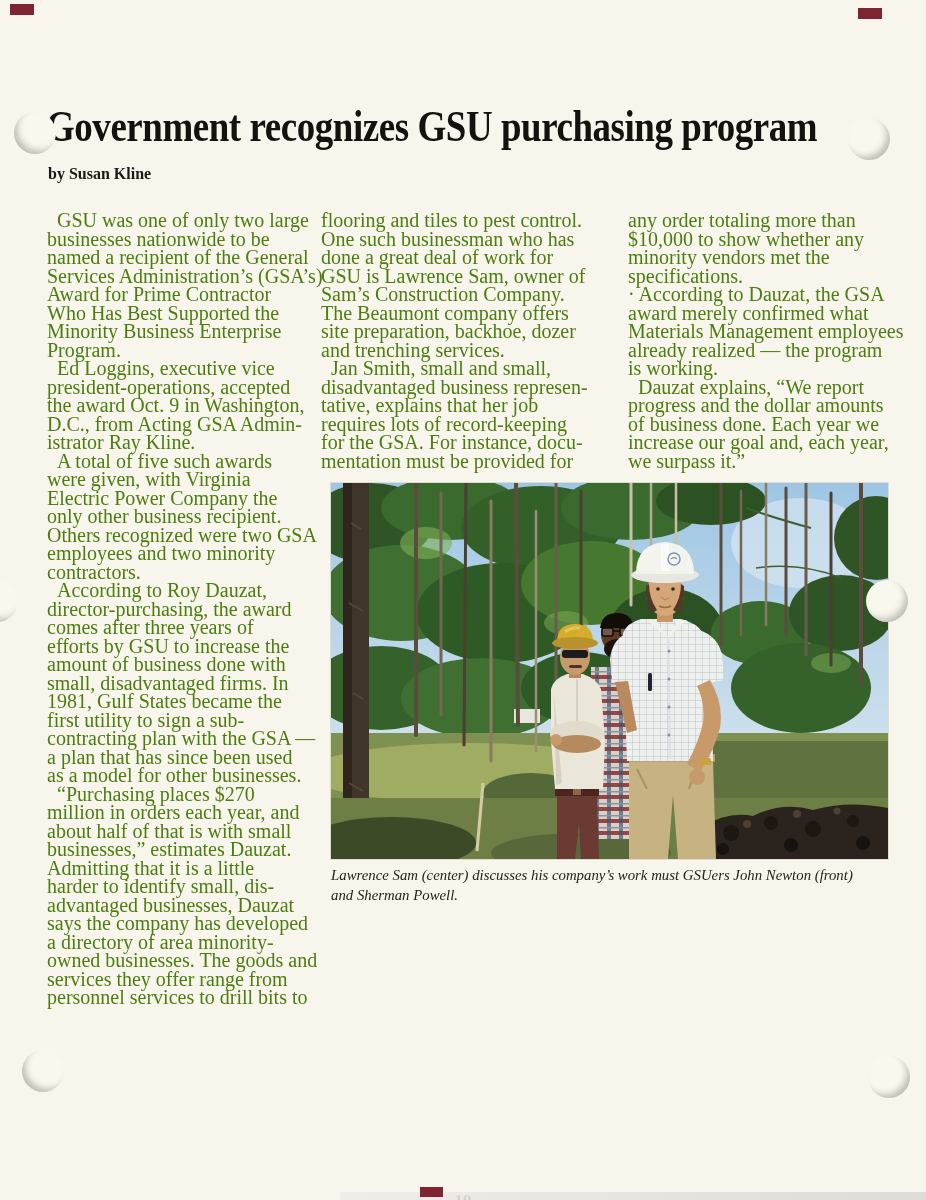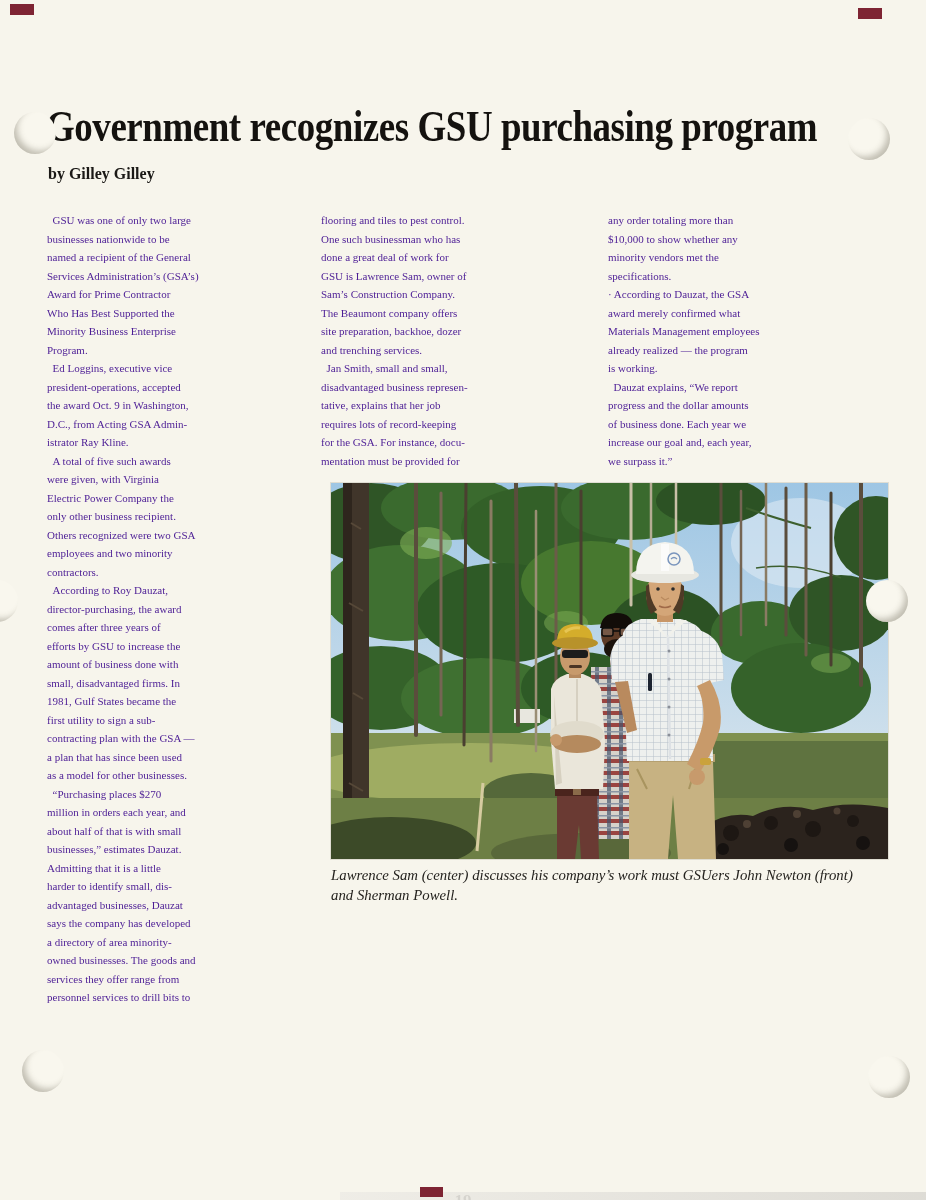--- a/index.html
+++ b/index.html
@@ -18,27 +18,27 @@
     letter-spacing:-0.5px;white-space:nowrap;
     transform:scale(0.88,1.04);transform-origin:left top;
   }
   .byline{
     position:absolute;left:48px;top:165px;
     font-size:16px;font-weight:bold;color:#1b1916;
   }
   
   .col{
     position:absolute;top:211px;
-    font-size:11px;line-height:18.5px;
-    white-space:pre-wrap;color:#4c1d95;
+    font-size:20px;line-height:18.5px;
+    white-space:pre-wrap;color:#4d7c0f;
     width:276px;
   }
   .col1{left:47px;}
   .col2{left:321px;}
-  .col3{left:608px;}
+  .col3{left:628px;}
   
   .photo{
     position:absolute;left:331px;top:483px;width:557px;height:376px;
     margin:0;z-index:1;box-shadow:0 0 0 1px rgba(90,85,70,0.15);
   }
   .photo svg{display:block;width:557px;height:376px;}
   .caption{
     position:absolute;left:331px;top:866px;width:548px;
     font-style:italic;font-size:14.8px;line-height:19.5px;
     white-space:pre-wrap;color:#24221e;z-index:2;
@@ -80,21 +80,21 @@
   <div class="scan-edge"></div>
 
   <div class="hole left h1"></div>
   <div class="hole right h2"></div>
   <div class="hole left h3"></div>
   <div class="hole right h4"></div>
   <div class="hole left h5"></div>
   <div class="hole right h6"></div>
 
   <h1 class="headline">Government recognizes GSU purchasing program</h1>
-  <div class="byline">by Gilley Gilley</div>
+  <div class="byline">by Susan Kline</div>
 
   <div class="col col1">  GSU was one of only two large
 businesses nationwide to be
 named a recipient of the General
 Services Administration’s (GSA’s)
 Award for Prime Contractor
 Who Has Best Supported the
 Minority Business Enterprise
 Program.
   Ed Loggins, executive vice

